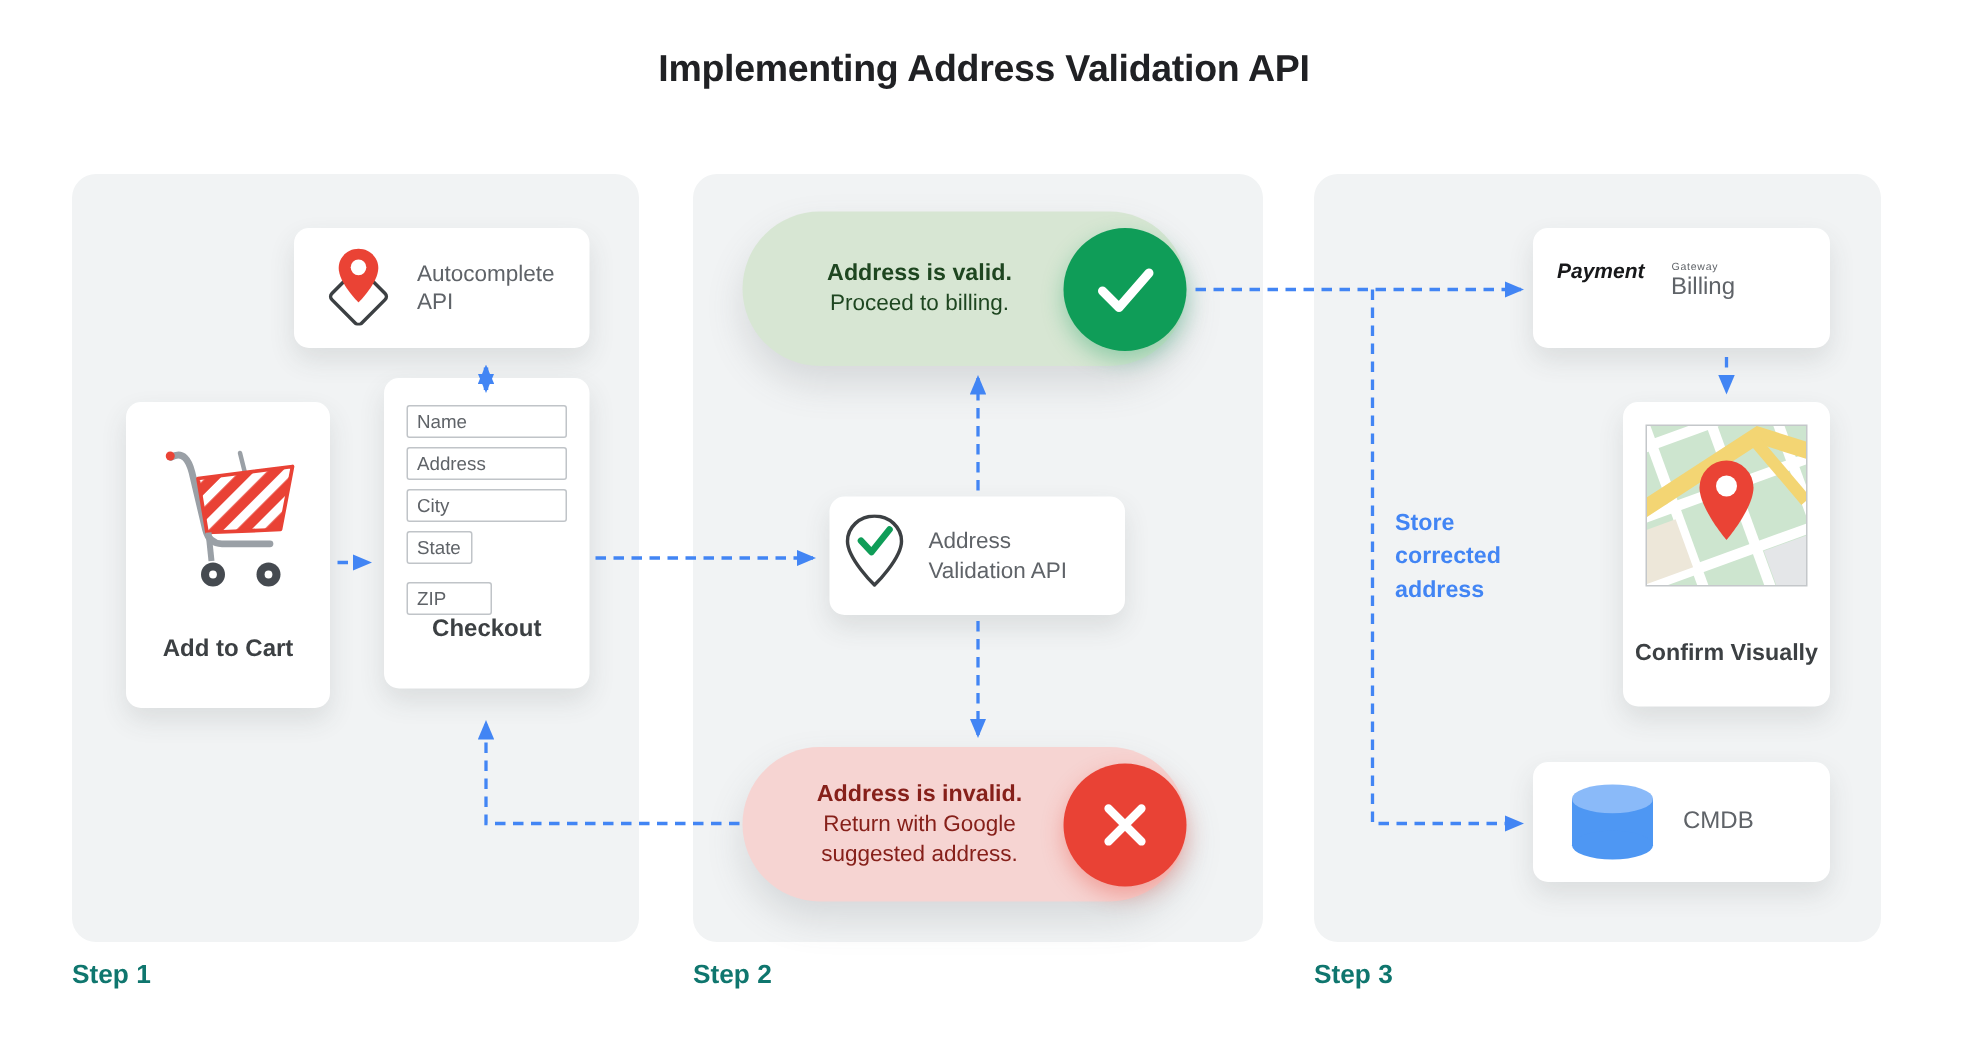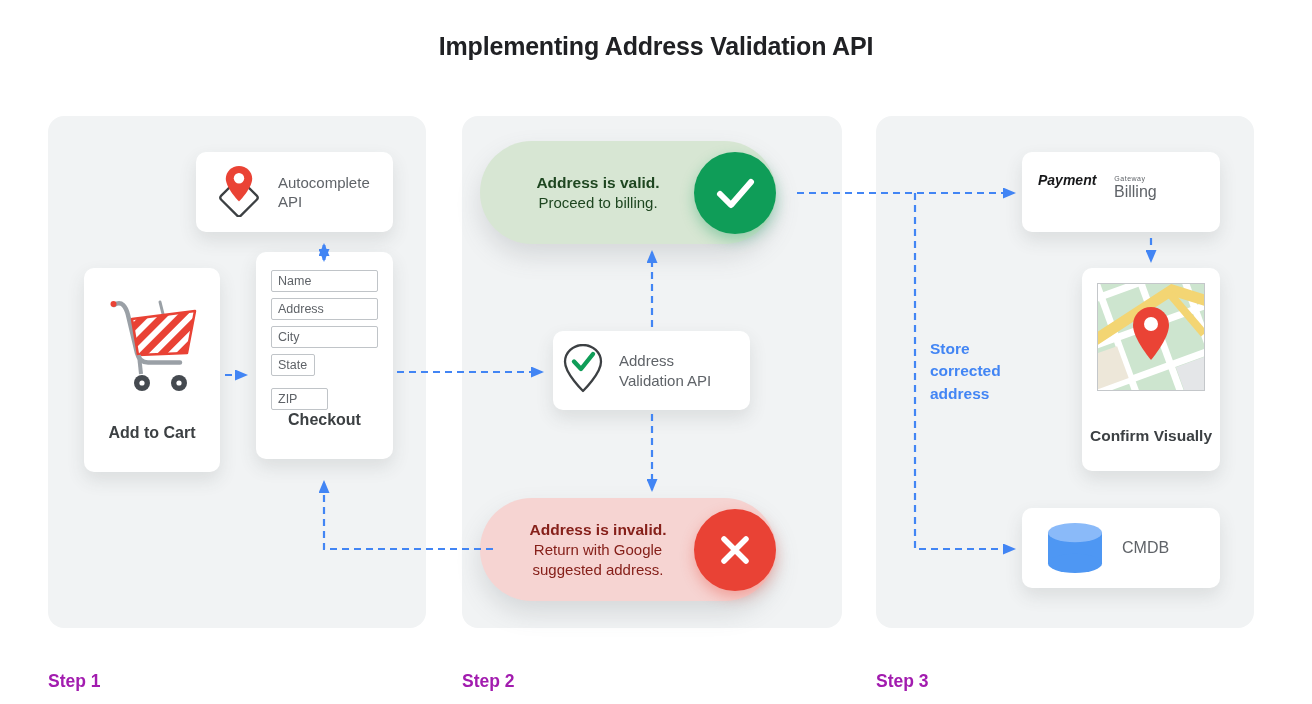--- a/index.html
+++ b/index.html
@@ -8,21 +8,21 @@
   .canvas { position:relative; width:1312px; height:704px; background:#fff; overflow:hidden; }
 
   .title { position:absolute; top:32px; left:0; width:100%; text-align:center;
            font-size:25px; font-weight:700; color:#202124; letter-spacing:-0.2px; }
 
   .panel { position:absolute; top:116px; height:512px; background:#F1F3F4; border-radius:16px; }
   .panel1 { left:48px;  width:378px; }
   .panel2 { left:462px; width:380px; }
   .panel3 { left:876px; width:378px; }
 
-  .step-label { position:absolute; top:639px; font-size:17.5px; font-weight:700; color:#a21caf;margin-top:32px; }
+  .step-label { position:absolute; top:639px; font-size:17.5px; font-weight:700; color:#0f766e; }
   .step1-label { left:48px; } .step2-label { left:462px; } .step3-label { left:876px; }
 
   .card { position:absolute; background:#fff; border-radius:10px;
           box-shadow:0 8px 18px rgba(60,64,67,0.12); }
 
   
   .card-autocomplete { left:196px; top:152px; width:197px; height:80px;
                        display:flex; align-items:center; padding-left:16px; }
   .card-autocomplete .txt { margin-left:12px; width:116px; font-size:15px; color:#5F6368; line-height:1.3; }
 
@@ -33,21 +33,21 @@
   .caption { position:absolute; bottom:30px; left:0; width:100%; text-align:center;
              font-size:16px; font-weight:700; color:#3C4043; }
 
   .fields { position:absolute; left:15px; top:18px; width:107px; }
   .field { height:22px; background:#fff; border:1px solid #C0C4C8; border-radius:2px;
            font-size:12.5px; color:#5F6368; padding:3px 0 0 6px; margin-bottom:6px; }
   .field-row { display:flex; gap:6px;flex-direction:column; }
   .field-state { width:44px; } .field-zip { width:57px; }
 
   
-  .pill { position:absolute; left:480px; width:296px; height:103px; border-radius:52px;
+  .pill { position:absolute; left:495px; width:296px; height:103px; border-radius:52px;
           box-shadow:0 12px 24px rgba(95,99,104,0.18); }
   .pill-valid   { top:141px; background:#D7E6D3; }
   .pill-invalid { top:498px; background:#F6D4D2; }
   .pill-text { position:absolute; left:28px; top:50%; transform:translateY(-50%);
                width:180px; text-align:center; font-size:15px; line-height:1.32; }
   .pill-valid .pill-text { color:#1E4620; }
   .pill-invalid .pill-text { color:#86201A; }
   .pill-title { font-weight:700; font-size:15.5px; }
   .pill-circle { position:absolute; left:214px; top:10.5px; width:82px; height:82px; border-radius:50%; }
   .circle-green { background:#0F9D58; box-shadow:0 6px 14px rgba(15,157,88,0.35); }

